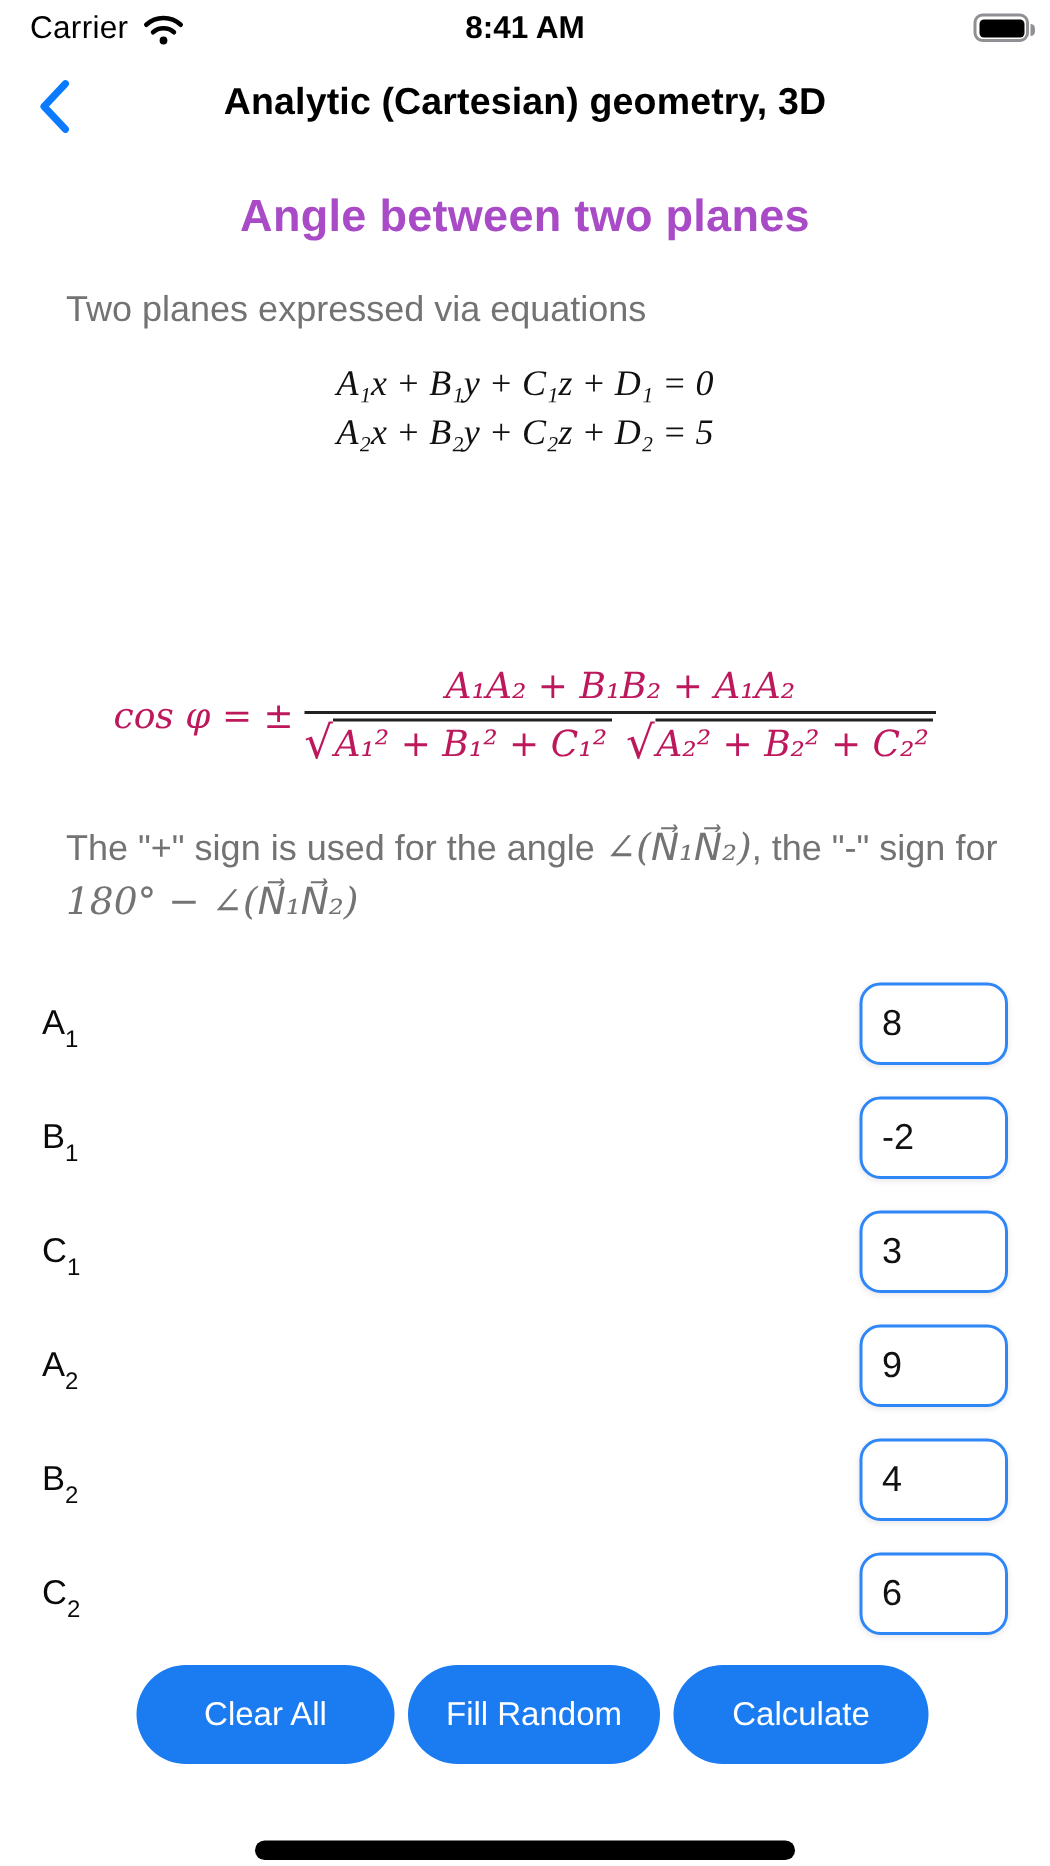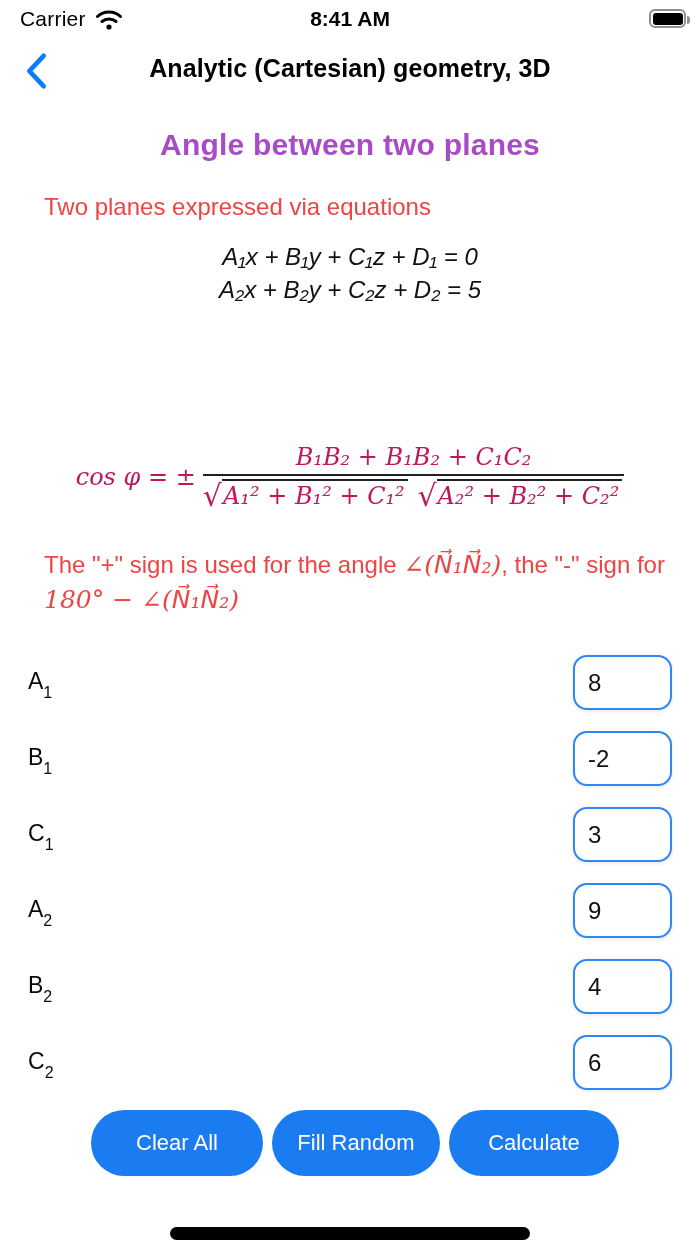--- a/index.html
+++ b/index.html
@@ -26,28 +26,28 @@
 
   
   .navbar{position:absolute;top:44px;left:0;width:100%;height:58px;}
   .back-btn{position:absolute;left:18px;top:6px;width:36px;height:42px;cursor:pointer;color:var(--nav-blue);}
   .back-btn svg{width:24px;height:38px;display:block;margin:2px auto;}
   .nav-title{position:absolute;left:60px;right:60px;top:10px;text-align:center;font-size:25px;font-weight:700;letter-spacing:.1px;}
 
   
   .heading{position:absolute;top:128px;left:0;width:100%;text-align:center;
            font-size:30px;font-weight:700;color:var(--heading-purple);letter-spacing:.2px;}
-  .para{position:absolute;left:44px;width:625px;font-size:24px;line-height:32px;color:#ef4444;}
+  .para{position:absolute;left:44px;width:625px;font-size:24px;line-height:32px;color:#737373;}
   .p-intro{top:191px;}
   .p-normals{top:333px;line-height:32px;}
   .p-sign{top:547px;width:640px;line-height:35px;}
 
   .math{font-family:"DejaVu Serif","Liberation Serif","DejaVu Sans",serif;font-style:italic;font-size:25px;}
   .eq-block{position:absolute;top:240px;left:0;width:100%;text-align:center;
-            font-family:Liberation Sans, sans-serif;font-style:italic;
+            font-family:Liberation Serif, serif;font-style:italic;
             font-size:24px;line-height:33px;color:#111;}
 
   
   .formula{position:absolute;top:443px;left:0;width:100%;display:flex;justify-content:center;
            align-items:center;gap:7px;font-family:"DejaVu Serif","Liberation Serif",serif;
            font-style:italic;font-size:24px;color:#be185d;}
   .frac{display:inline-block;text-align:center;vertical-align:middle;}
   .frac-num{display:block;padding:0 6px 3px 6px;border-bottom:2px solid #222;}
   .frac-den{display:block;padding-top:3px;white-space:nowrap;}
   .sqrt{display:inline-flex;align-items:flex-start;margin-right:2px;}
@@ -109,21 +109,21 @@
 
   <div class="eq-block">
     <div>A₁x + B₁y + C₁z + D₁ = 0</div>
     <div>A₂x + B₂y + C₂z + D₂ = 5</div>
   </div>
 
 
   <div class="formula">
     <span>cos φ = ±</span>
     <span class="frac">
-      <span class="frac-num">B₁B₂ + B₁B₂ + C₁C₂</span>
+      <span class="frac-num">A₁A₂ + B₁B₂ + A₁A₂</span>
       <span class="frac-den">
         <span class="sqrt">
             <span class="radical">√</span>
             <span class="radicand">A₁² + B₁² + C₁²</span>
           </span>
         <span class="sqrt">
             <span class="radical">√</span>
             <span class="radicand">A₂² + B₂² + C₂²</span>
           </span>
       </span>

